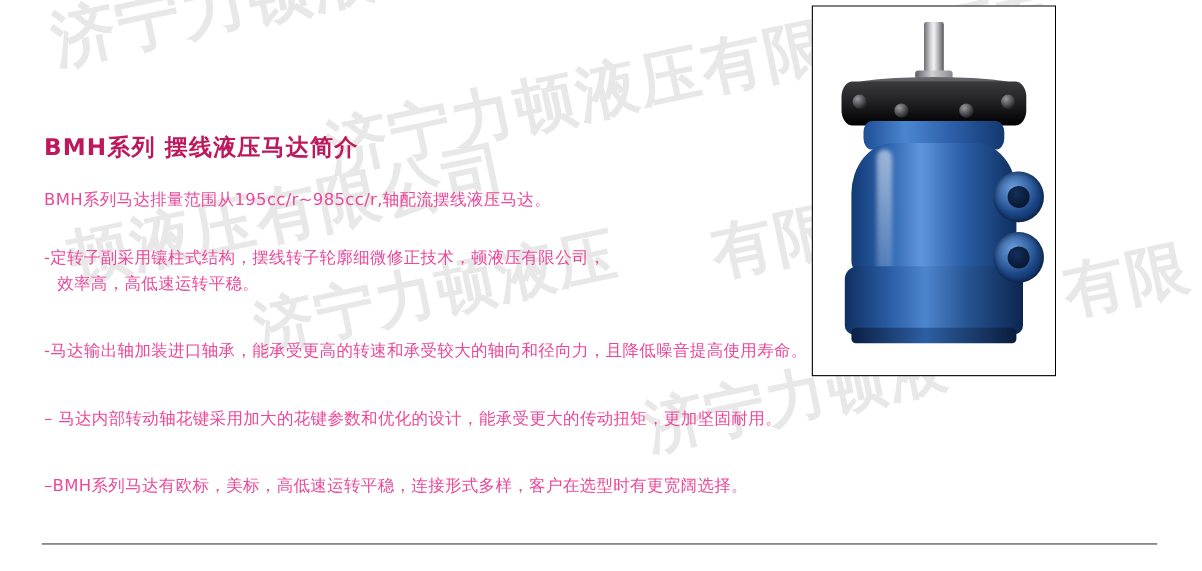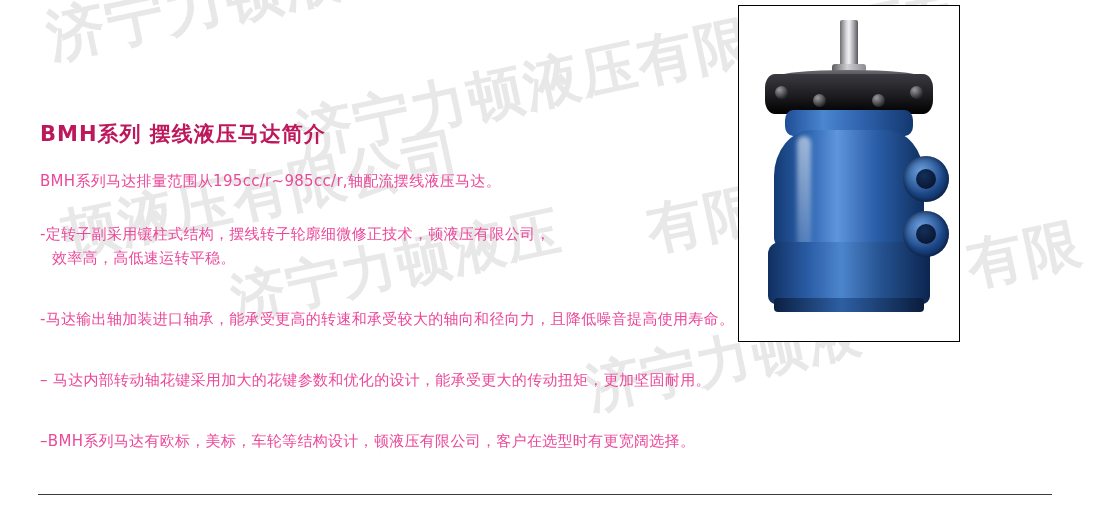--- a/index.html
+++ b/index.html
@@ -257,18 +257,18 @@
 
     <div class="para wide">
       <span>-马达输出轴加装进口轴承，能承受更高的转速和承受较大的轴向和径向力，且降低噪音提高使用寿命。</span>
     </div>
 
     <div class="para wide">
       <span>– 马达内部转动轴花键采用加大的花键参数和优化的设计，能承受更大的传动扭矩，更加坚固耐用。</span>
     </div>
 
     <div class="para wide">
-      <span>–BMH系列马达有欧标，美标，车轮等结构设计，顿液压有限公司，客户在选型时有更宽阔选择。</span>
+      <span>–BMH系列马达有欧标，美标，高低速运转平稳，连接形式多样，客户在选型时有更宽阔选择。</span>
     </div>
   </div>
 
   <div class="rule"></div>
 </div>
 
 </body></html>

